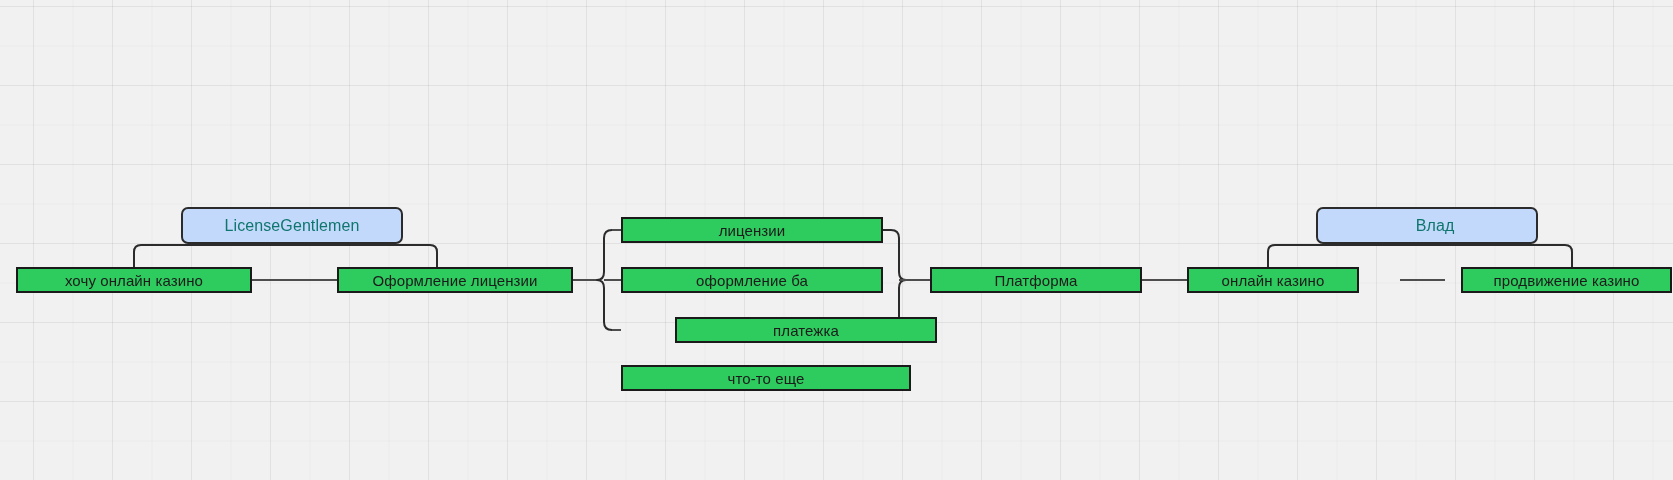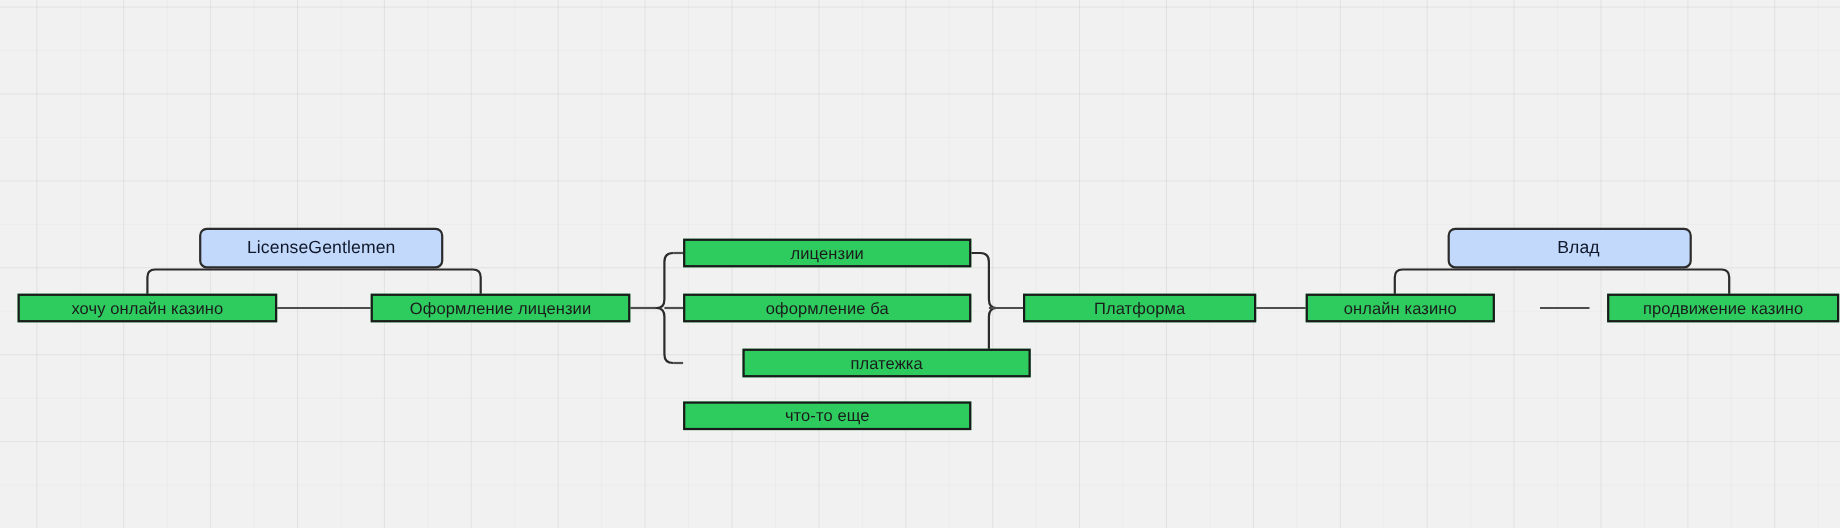--- a/index.html
+++ b/index.html
@@ -45,21 +45,21 @@
     background: #2ecc5f;
     border: 2px solid #1a1a1a;
     color: #1b1b1b;
     font-size: 15px;
     height: 26px;
   }
   .node-blue {
     background: #c3d9fb;
     border: 2px solid #2b2b2b;
     border-radius: 7px;
-    color: #0f172a;
+    color: #0f766e;
     font-size: 16px;
     height: 37px;
   }
   .node-label {
     line-height: 1;
     letter-spacing: 0.1px;
   }
 </style>
 </head>
 <body>
@@ -107,21 +107,21 @@
   </div>
 
   <div class="node node-green" style="left:621px; top:267px; width:262px;">
     <span class="node-label">оформление ба</span>
   </div>
 
   <div class="node node-green" style="left:643px; top:317px; width:262px;margin-left:32px;">
     <span class="node-label">платежка</span>
   </div>
 
-  <div class="node node-green" style="left:621px; top:365px; width:262px;text-align:right;">
+  <div class="node node-green" style="left:621px; top:365px; width:290px;text-align:right;">
     <span class="node-label">что-то еще</span>
   </div>
 
   <div class="node node-green" style="left:930px; top:267px; width:212px;">
     <span class="node-label">Платформа</span>
   </div>
 
   <div class="node node-blue" style="left:1316px; top:207px; width:222px;padding-left:16px;">
     <span class="node-label">Влад</span>
   </div>

